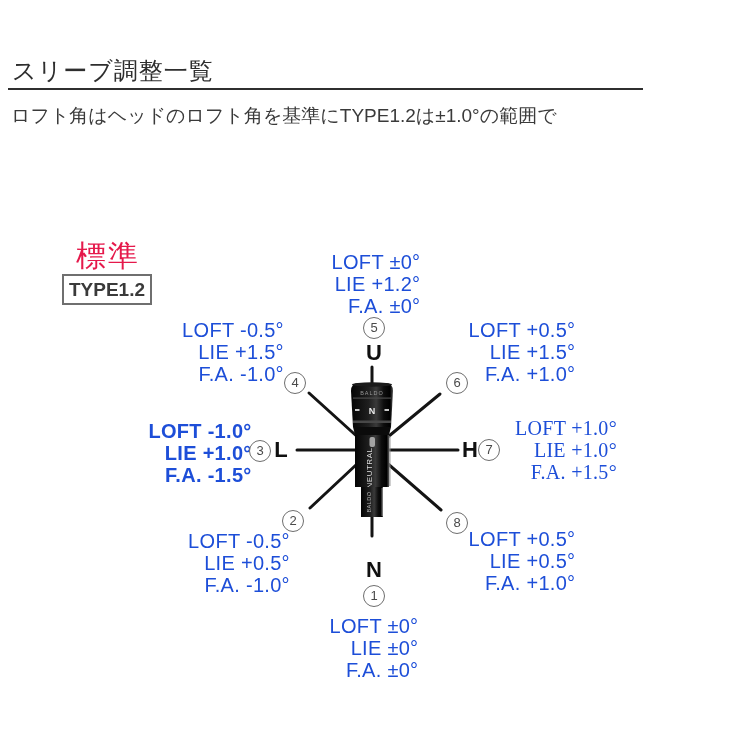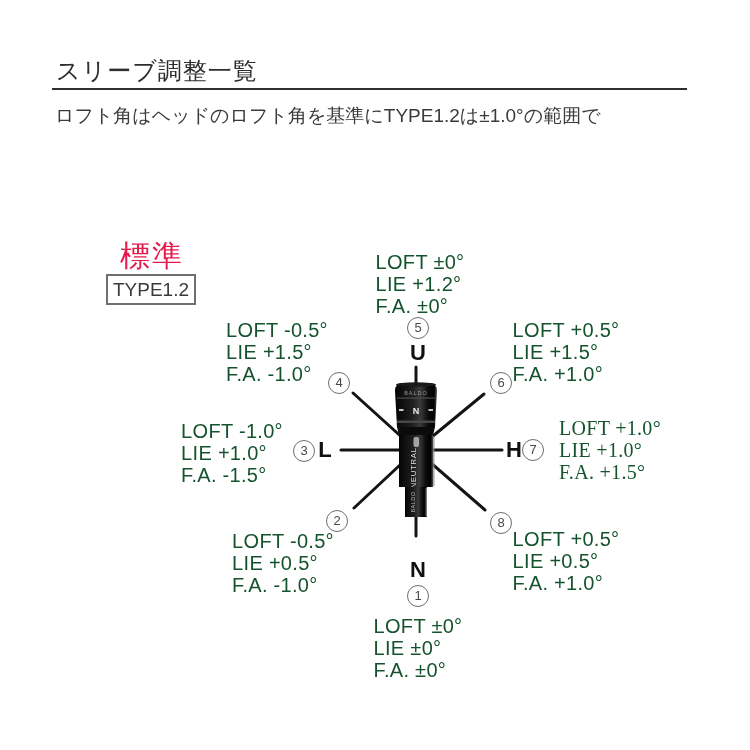--- a/index.html
+++ b/index.html
@@ -1,18 +1,18 @@
 <!DOCTYPE html>
 <html style="--accent: #e5194b;"><head>
 <meta charset="utf-8">
 <style>
   html,body { margin:0; padding:0; background:#fff; }
   .page {
     position:relative; width:646px; height:750px; background:#ffffff;
-    font-family:"Liberation Sans", sans-serif; overflow:hidden;margin-left:44px;
+    font-family:"Liberation Sans", sans-serif; overflow:hidden;
   }
   .title {
     position:absolute; left:12px; top:55px; margin:0;
     font-size:24px; font-weight:500; color:#2e2e2e; letter-spacing:1px;
   }
   .title-rule {
     position:absolute; left:8px; right:3px; top:88px; height:2px;
     background:#2f2f2f;
   }
   .desc {
@@ -20,27 +20,27 @@
     font-size:19px; line-height:28.5px; color:#3a3a3a; white-space:nowrap;
   }
   .standard {
     position:absolute; left:76px; top:236px;
     font-size:30px; font-weight:normal; color:var(--accent,#e5194b); letter-spacing:2px;
   }
   .type-box {
     position:absolute; left:62px; top:274px; width:90px; height:31px;
     border:2px solid #6f6f6f; box-sizing:border-box;
     display:flex; align-items:center; justify-content:center;
-    font-size:19px; color:#3a3a3a; background:#fff;
+    font-size:19px; color:#3a3a3a; background:#fff;font-weight:bold;
   }
   .diagram-svg { position:absolute; left:0; top:0; }
   .vals {
     position:absolute; transform:translateX(-50%);
-    text-align:left; font-size:20px; line-height:22px;
-    color:#14532d; white-space:nowrap; letter-spacing:0.3px;
+    text-align:right; font-size:20px; line-height:22px;
+    color:#1d4ed8; white-space:nowrap; letter-spacing:0.3px;
   }
   .num {
     position:absolute; width:20px; height:20px; margin:-11px 0 0 -11px;
     border:1.5px solid #6e6e6e; border-radius:50%; box-sizing:content-box;
     color:#4a4a4a; font-size:13px; line-height:20px; text-align:center;
     background:#fff;
   }
   .dirletter {
     position:absolute; transform:translate(-50%,-50%);
     font-size:22px; font-weight:bold; color:#101010;
@@ -119,21 +119,21 @@
     <div>LIE +1.5°</div>
     <div>F.A. -1.0°</div>
   </div>
 
   <div class="vals" style="left:522px; top:319px;">
     <div>LOFT +0.5°</div>
     <div>LIE +1.5°</div>
     <div>F.A. +1.0°</div>
   </div>
 
-  <div class="vals" style="left:188px; top:420px;">
+  <div class="vals" style="left:200px; top:420px;font-weight:bold;">
     <div>LOFT -1.0°</div>
     <div>LIE +1.0°</div>
     <div>F.A. -1.5°</div>
   </div>
 
   <div class="vals" style="left:566px; top:417px;font-family:Liberation Serif, serif;">
     <div>LOFT +1.0°</div>
     <div>LIE +1.0°</div>
     <div>F.A. +1.5°</div>
   </div>

